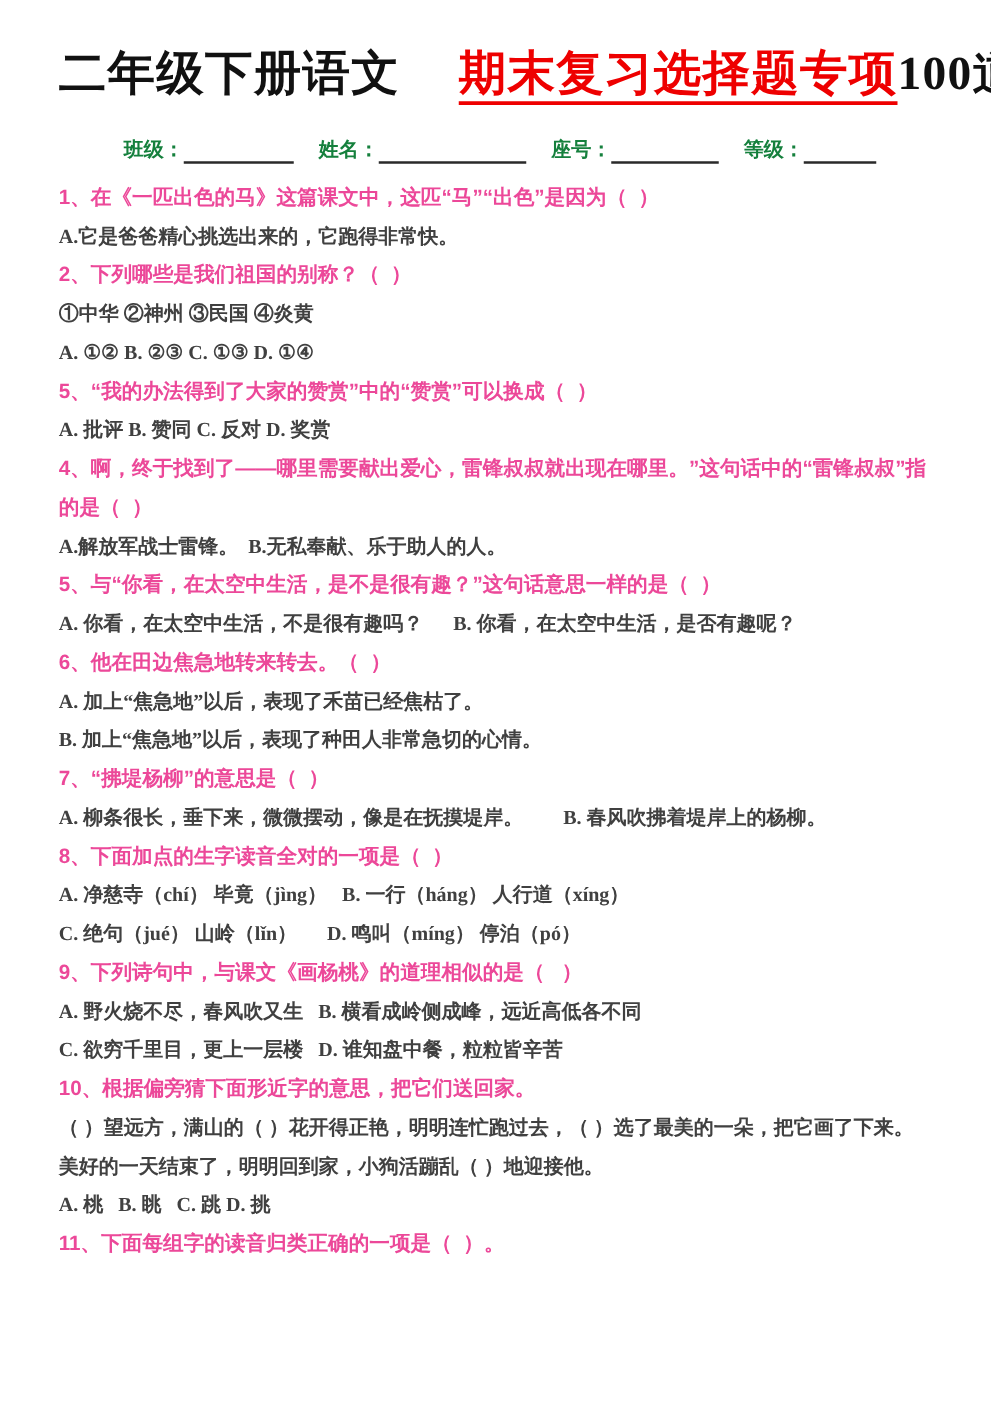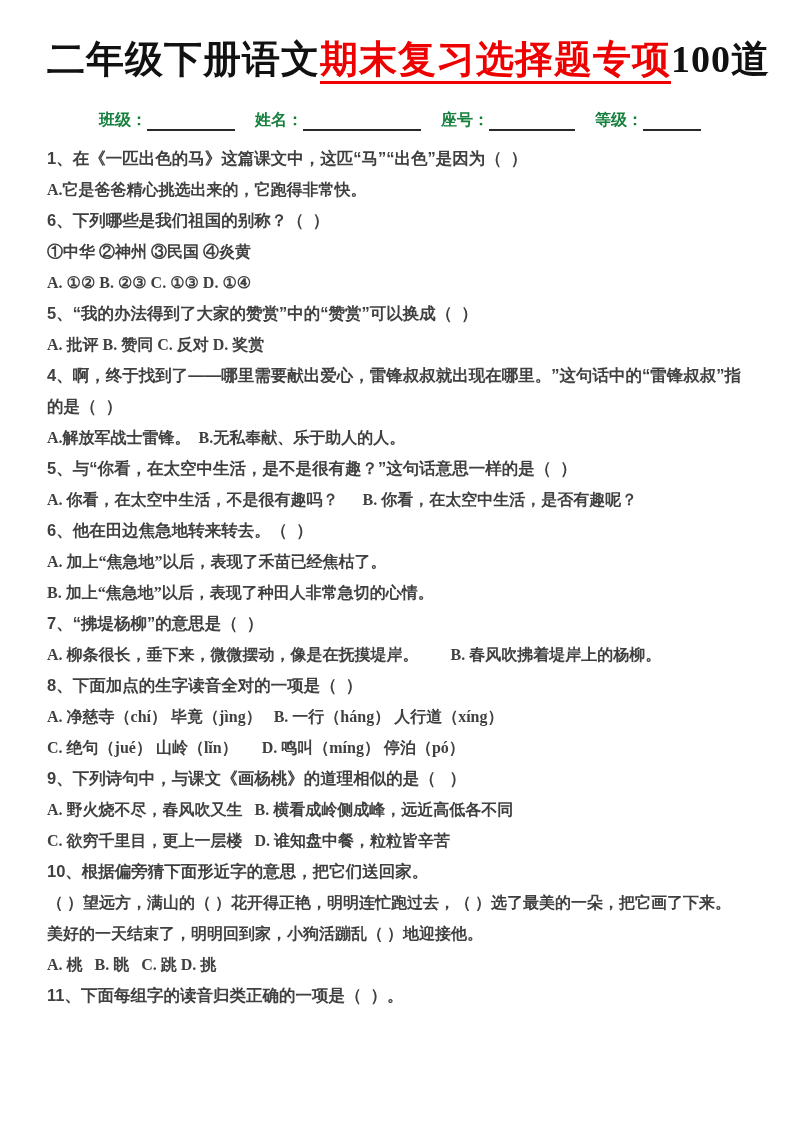--- a/index.html
+++ b/index.html
@@ -25,20 +25,21 @@
     font-weight: 700;
     font-size: 38px;
     line-height: 58px;
     letter-spacing: 1px;
     white-space: nowrap;
     color: #111111;
   }
   .title .accent {
     border-bottom: 3px solid;
     padding-bottom: 1px;
+    margin-left: 47px;
   }
   
   .info-row {
     margin-top: 22px;
     display: flex;
     justify-content: center;
     align-items: flex-end;
     gap: 20px;
     font-family: "Liberation Sans", sans-serif;
     font-weight: 700;
@@ -55,21 +56,21 @@
   .blank.w-name  { width: 118px; }
   .blank.w-seat  { width: 86px; }
   .blank.w-grade { width: 58px; }
   
   .questions { margin-top: 12px; }
   .stem {
     font-family: "Liberation Sans", sans-serif;
     font-weight: 700;
     font-size: 16.5px;
     line-height: 31px;
-    color: #404040;
+    color: #ec4899;
     white-space: pre-wrap;
   }
   .line {
     font-family: "Liberation Serif", serif;
     font-weight: 700;
     font-size: 16px;
     line-height: 31px;
     color: #404040;
     white-space: pre-wrap;
   }
@@ -115,21 +116,21 @@
   </div>
 
   <div class="questions">
 
     <section>
       <p class="stem">1、在《一匹出色的马》这篇课文中，这匹“马”“出色”是因为（  ）</p>
       <p class="line">A.它是爸爸精心挑选出来的，它跑得非常快。</p>
     </section>
 
     <section>
-      <p class="stem">6、下列哪些是我们祖国的别称？（  ）</p>
+      <p class="stem">2、下列哪些是我们祖国的别称？（  ）</p>
       <p class="line">①中华 ②神州 ③民国 ④炎黄</p>
       <p class="line">A. ①② B. ②③ C. ①③ D. ①④</p>
     </section>
 
     <section>
       <p class="stem">5、“我的办法得到了大家的赞赏”中的“赞赏”可以换成（  ）</p>
       <p class="line">A. 批评 B. 赞同 C. 反对 D. 奖赏</p>
     </section>
 
     <section>

